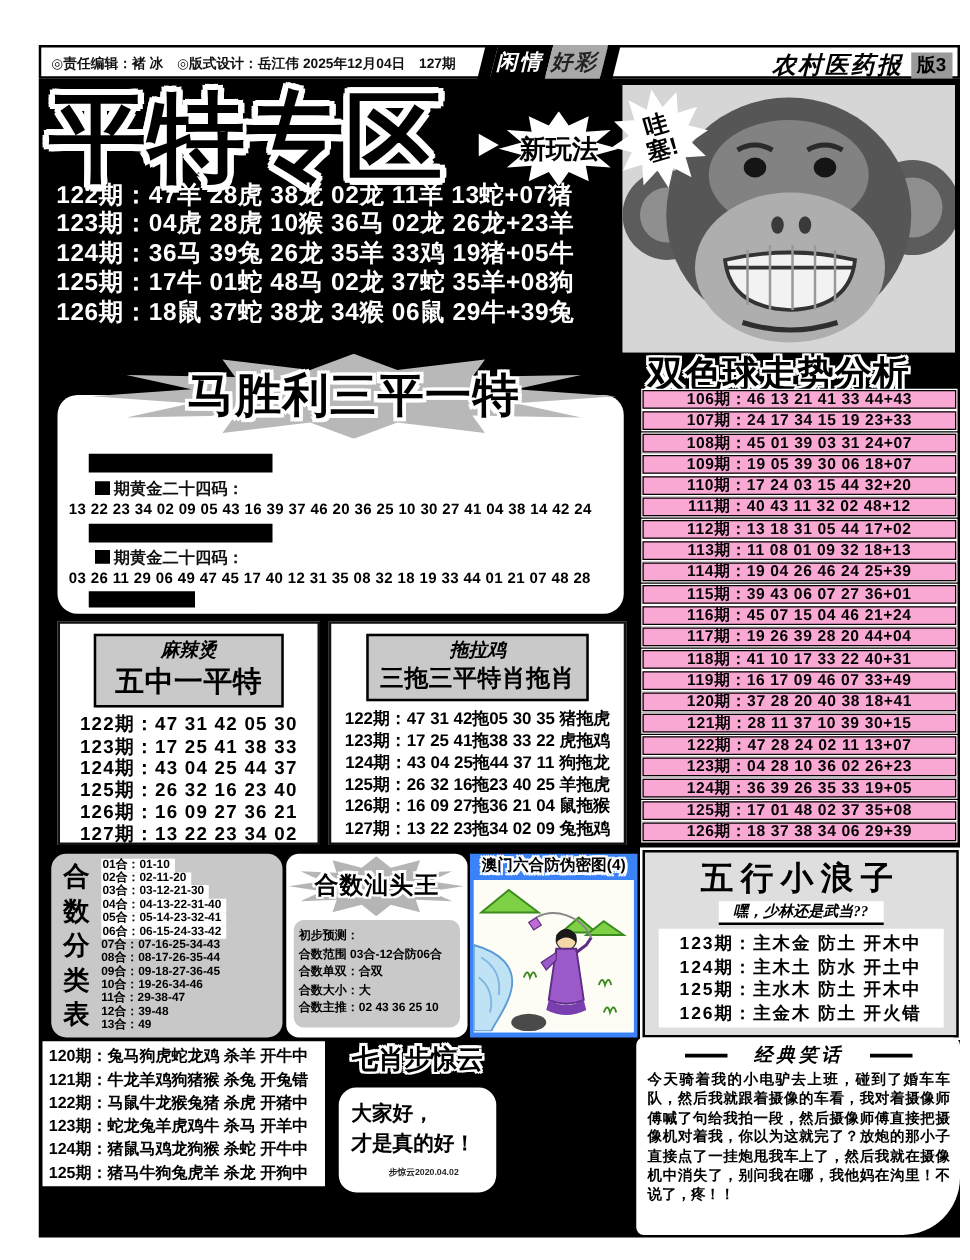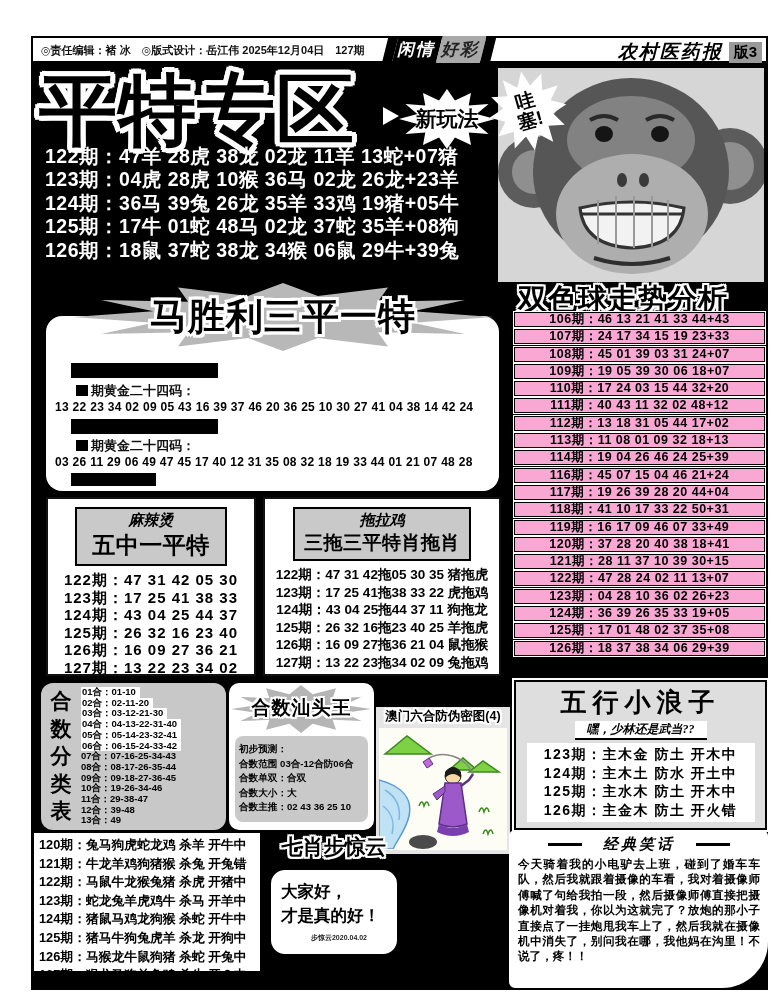--- a/index.html
+++ b/index.html
@@ -81,33 +81,33 @@
   .hesu-rows .hesu-row:nth-child(-n+6) { background:#fff; width:max-content; padding:0 4px 0 1px; }
 
   
   .king { position:absolute; left:198px; top:620px; width:145px; height:147px; background:#fff; border-radius:10px; }
   .king-burst { position:absolute; left:2px; top:2px; width:140px; height:48px; background:#b5b5b5; }
   .king-title { position:absolute; left:0; top:12px; width:100%; text-align:center; font-size:19px; font-weight:900; letter-spacing:1px; white-space:nowrap; }
   .king-panel { position:absolute; left:6px; top:53px; right:6px; bottom:8px; background:#c9c9c9; border-radius:8px; padding:6px 3px 0 4px; }
   .king-line { font-size:9.6px; font-weight:700; line-height:14.5px; white-space:nowrap; }
 
   
-  .mitu { position:absolute; left:345px; top:644px; width:134px; height:147px; background:#e5e5e5; }
+  .mitu { position:absolute; left:345px; top:620px; width:134px; height:147px; background:#3b82f6; }
   .mitu-title { position:absolute; left:0; top:1px; width:100%; text-align:center; font-size:12.5px; font-weight:900; white-space:nowrap; }
   .mitu-pic { position:absolute; left:3px; top:21px; right:3px; bottom:4px; background:#fff; }
 
   
   .wuxing { position:absolute; left:483px; top:617px; width:253px; height:150px; background:#dedede; border:2px solid #000; box-shadow:0 0 0 2px #fff; }
   .wuxing-title { text-align:center; font-size:26px; font-weight:900; letter-spacing:6px; margin-top:3px; white-space:nowrap; }
   .wuxing-sub { width:max-content; margin:1px auto 3px; background:#fff; border-bottom:2px solid #000; padding:0 12px; font-family:"Liberation Serif","DejaVu Serif",serif; font-style:italic; font-weight:900; font-size:12px; white-space:nowrap; }
   .wuxing-panel { width:228px; margin:0 auto; background:#fff; text-align:center; padding:2px 0 3px; }
   .wuxing-row { font-size:14px; font-weight:700; line-height:18.6px; letter-spacing:1.5px; white-space:nowrap; }
 
   
-  .qixiao-list { position:absolute; left:3px; top:770px; width:226px; height:138px; background:#fff; padding:3px 0 16px 5px; }
+  .qixiao-list { position:absolute; left:3px; top:770px; width:226px; height:116px; background:#fff; padding:3px 0 16px 5px; }
   .qixiao-row { font-size:12.8px; font-weight:700; line-height:18.6px; white-space:nowrap; color:#000; }
 
   
   .bujing { position:absolute; left:233px; top:770px; width:140px; height:153px; }
   .bujing-title { text-align:center; font-size:21px; font-weight:900; white-space:nowrap; }
   .bujing-bubble { margin:7px auto 0; width:130px; height:88px; background:#fff; border:2px solid #000; border-radius:16px; padding:9px 0 0 10px; }
   .bujing-line { font-size:16.5px; font-weight:700; line-height:24px; white-space:nowrap; }
   .bujing-sign { font-size:7px; text-align:center; margin-top:6px; color:#222; font-weight:700; }
 
   
@@ -196,23 +196,24 @@
     <div class="ssq-table">
         <div class="ssq-row">106期：46 13 21 41 33 44+43</div>
         <div class="ssq-row">107期：24 17 34 15 19 23+33</div>
         <div class="ssq-row">108期：45 01 39 03 31 24+07</div>
         <div class="ssq-row">109期：19 05 39 30 06 18+07</div>
         <div class="ssq-row">110期：17 24 03 15 44 32+20</div>
         <div class="ssq-row">111期：40 43 11 32 02 48+12</div>
         <div class="ssq-row">112期：13 18 31 05 44 17+02</div>
         <div class="ssq-row">113期：11 08 01 09 32 18+13</div>
         <div class="ssq-row">114期：19 04 26 46 24 25+39</div>
+        <div class="ssq-row">115期：39 43 06 07 27 36+01</div>
         <div class="ssq-row">116期：45 07 15 04 46 21+24</div>
         <div class="ssq-row">117期：19 26 39 28 20 44+04</div>
-        <div class="ssq-row">118期：41 10 17 33 22 50+31</div>
+        <div class="ssq-row">118期：41 10 17 33 22 40+31</div>
         <div class="ssq-row">119期：16 17 09 46 07 33+49</div>
         <div class="ssq-row">120期：37 28 20 40 38 18+41</div>
         <div class="ssq-row">121期：28 11 37 10 39 30+15</div>
         <div class="ssq-row">122期：47 28 24 02 11 13+07</div>
         <div class="ssq-row">123期：04 28 10 36 02 26+23</div>
         <div class="ssq-row">124期：36 39 26 35 33 19+05</div>
         <div class="ssq-row">125期：17 01 48 02 37 35+08</div>
         <div class="ssq-row">126期：18 37 38 34 06 29+39</div>
       </div>
 

